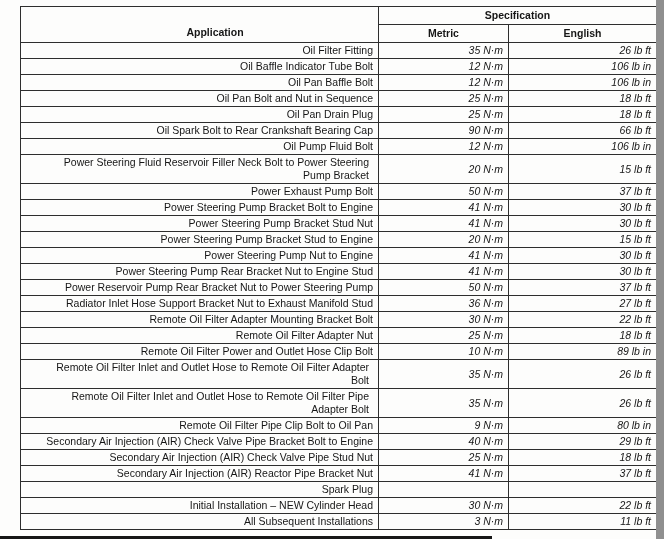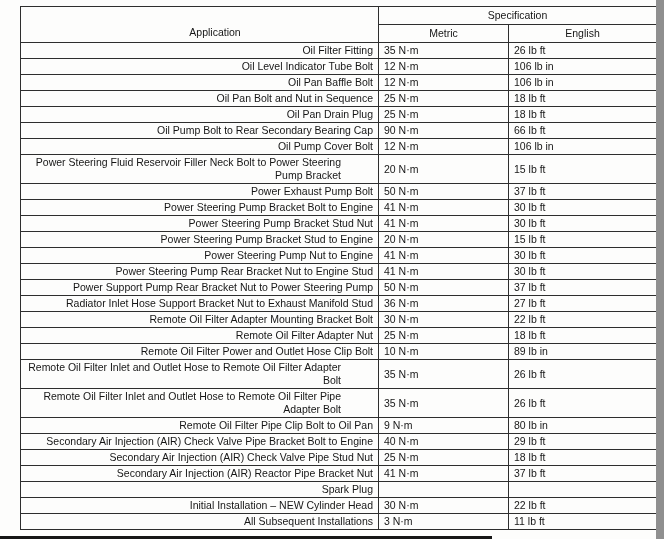--- a/index.html
+++ b/index.html
@@ -22,31 +22,31 @@
   .col-english { width: 148px; }
 
   th, td {
     border: 1px solid #2e2e2e;
     color: #161616;
     font-size: 10.5px;
     line-height: 13px;
     vertical-align: middle;
   }
   th {
-    font-weight: normal;
+    font-weight: bold;
     text-align: center;
     padding: 2px 4px;
   }
   th.app-head { vertical-align: bottom; padding-bottom: 3px; padding-left: 35px; }
   td { padding: 1px 5px; height: 16px; }
   td.app { text-align: right; }
-  td.metric, td.english { text-align: left; white-space: nowrap; }
+  td.metric, td.english { text-align: right; white-space: nowrap; font-style: italic; }
 
   td.app .txt { display: block; white-space: nowrap; overflow: hidden; }
-  tr.wrap td.app .txt { white-space: normal; max-width: 315px; }
+  tr.wrap td.app .txt { white-space: normal; max-width: 315px; margin-left: 28px; }
   tr.indent td.app { }
 
   
   .edge-right {
     position: absolute; top: 0; right: 0; width: 8px; height: 539px;
     background: #8f8f8f;
   }
   .edge-bottom {
     position: absolute; left: 0; bottom: 0; width: 492px; height: 3px;
     background: #161616;
@@ -76,21 +76,21 @@
     <tbody>
         <tr>
     <td class="app">
             <span class="txt">Oil Filter Fitting</span>
           </td>
     <td class="metric">35 N·m</td>
     <td class="english">26 lb ft</td>
   </tr>
         <tr>
     <td class="app">
-            <span class="txt">Oil Level Indicator Tube Bolt</span>
+            <span class="txt">Oil Baffle Indicator Tube Bolt</span>
           </td>
     <td class="metric">12 N·m</td>
     <td class="english">106 lb in</td>
   </tr>
         <tr>
     <td class="app">
             <span class="txt">Oil Pan Baffle Bolt</span>
           </td>
     <td class="metric">12 N·m</td>
     <td class="english">106 lb in</td>
@@ -104,28 +104,28 @@
   </tr>
         <tr>
     <td class="app">
             <span class="txt">Oil Pan Drain Plug</span>
           </td>
     <td class="metric">25 N·m</td>
     <td class="english">18 lb ft</td>
   </tr>
         <tr>
     <td class="app">
-            <span class="txt">Oil Pump Bolt to Rear Secondary Bearing Cap</span>
+            <span class="txt">Oil Spark Bolt to Rear Crankshaft Bearing Cap</span>
           </td>
     <td class="metric">90 N·m</td>
     <td class="english">66 lb ft</td>
   </tr>
         <tr>
     <td class="app">
-            <span class="txt">Oil Pump Cover Bolt</span>
+            <span class="txt">Oil Pump Fluid Bolt</span>
           </td>
     <td class="metric">12 N·m</td>
     <td class="english">106 lb in</td>
   </tr>
         <tr class="wrap">
     <td class="app">
             <span class="txt">Power Steering Fluid Reservoir Filler Neck Bolt to Power Steering Pump Bracket</span>
           </td>
     <td class="metric">20 N·m</td>
     <td class="english">15 lb ft</td>
@@ -167,21 +167,21 @@
   </tr>
         <tr>
     <td class="app">
             <span class="txt">Power Steering Pump Rear Bracket Nut to Engine Stud</span>
           </td>
     <td class="metric">41 N·m</td>
     <td class="english">30 lb ft</td>
   </tr>
         <tr>
     <td class="app">
-            <span class="txt">Power Support Pump Rear Bracket Nut to Power Steering Pump</span>
+            <span class="txt">Power Reservoir Pump Rear Bracket Nut to Power Steering Pump</span>
           </td>
     <td class="metric">50 N·m</td>
     <td class="english">37 lb ft</td>
   </tr>
         <tr>
     <td class="app">
             <span class="txt">Radiator Inlet Hose Support Bracket Nut to Exhaust Manifold Stud</span>
           </td>
     <td class="metric">36 N·m</td>
     <td class="english">27 lb ft</td>

